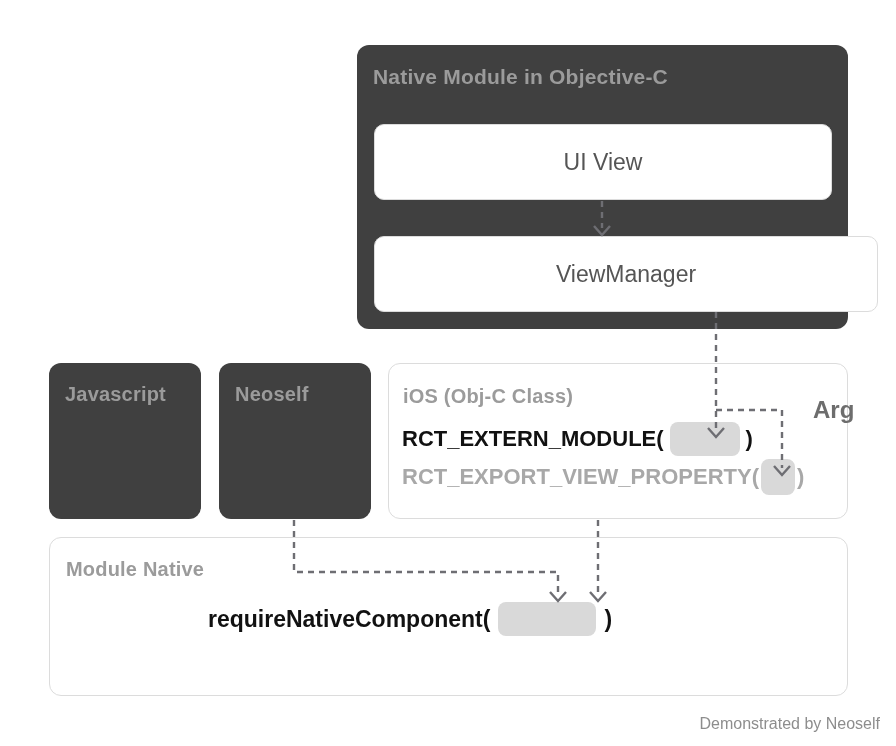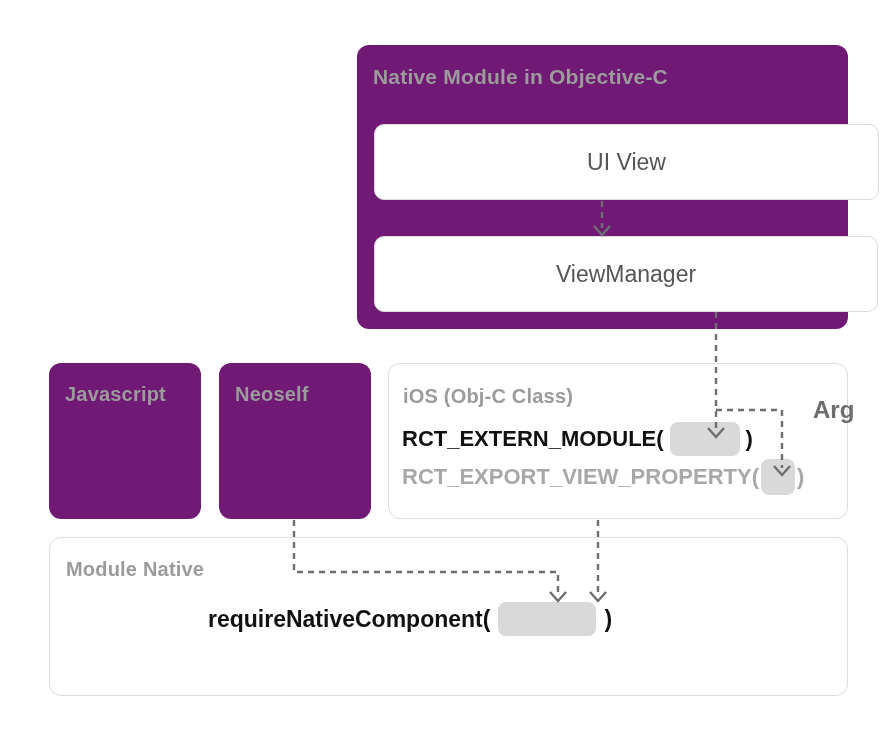--- a/index.html
+++ b/index.html
@@ -16,21 +16,21 @@
     position: relative;
     width: 896px;
     height: 746px;
     background: #ffffff;
     overflow: hidden;
   }
 
   
   .card {
     position: absolute;
-    background: #701a75;
+    background: #404040;
     border-radius: 12px;
     box-sizing: border-box;
   }
   .card.outlined {
     background: #ffffff;
     border: 1px solid #dcdcdc;
   }
   .card-title {
     position: absolute;
     font-weight: bold;
@@ -63,21 +63,21 @@
     justify-content: center;
   }
   .inner-box span {
     font-size: 23px;
     color: #555555;
     font-weight: normal;
   }
   #ui-view-box {
     left: 17px;
     top: 79px;
-    width: 505px;
+    width: 458px;
     height: 76px;
   }
   #view-manager-box {
     left: 17px;
     top: 191px;
     width: 504px;
     height: 76px;
   }
 
   
@@ -264,20 +264,21 @@
   <div class="card outlined" id="react-native-card">
     <div class="card-title" id="react-native-title">Module Native</div>
 
     <div class="code-line" id="require-line">
       <span>requireNativeComponent(</span>
       <span class="blank-slot slot-rn"></span>
       <span>)</span>
     </div>
   </div>
 
+  <div id="footer">Demonstrated by Neoself</div>
 
   <svg id="connectors" viewBox="0 0 896 746" width="896" height="746">
 
     <g>
       <path class="conn" d="M 602,201 L 602,228"></path>
       <path class="arrowhead" d="M 594,226 L 602,235 L 610,226"></path>
     </g>
 
     <g>
       <path class="conn" d="M 716,312 L 716,430"></path>

